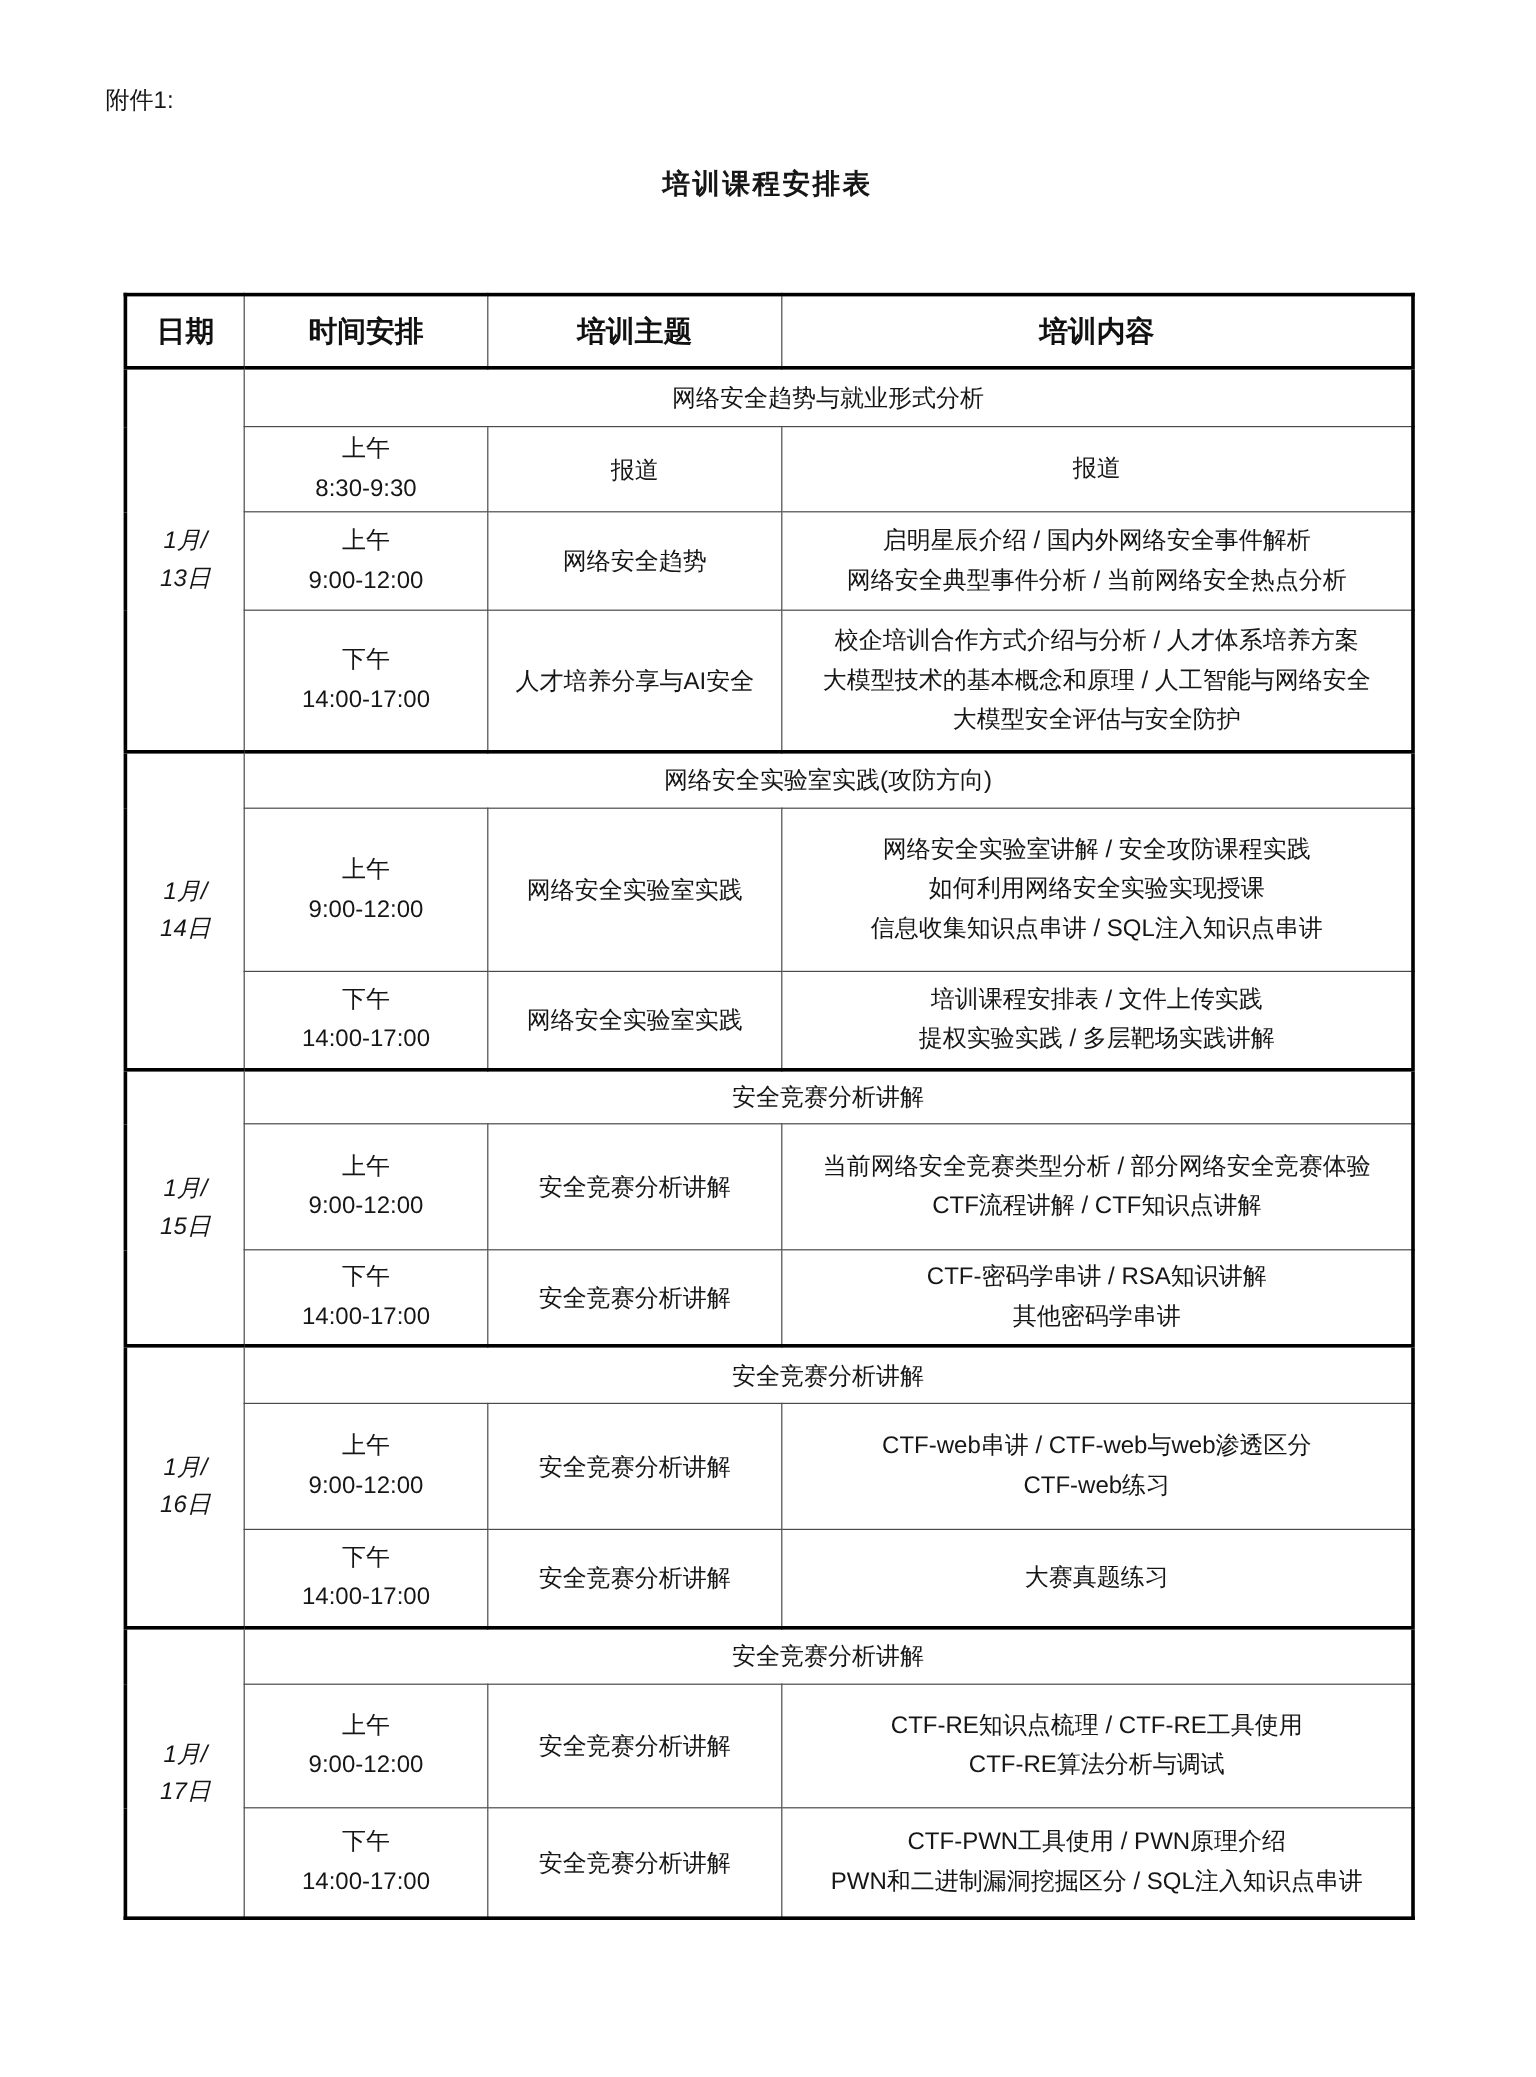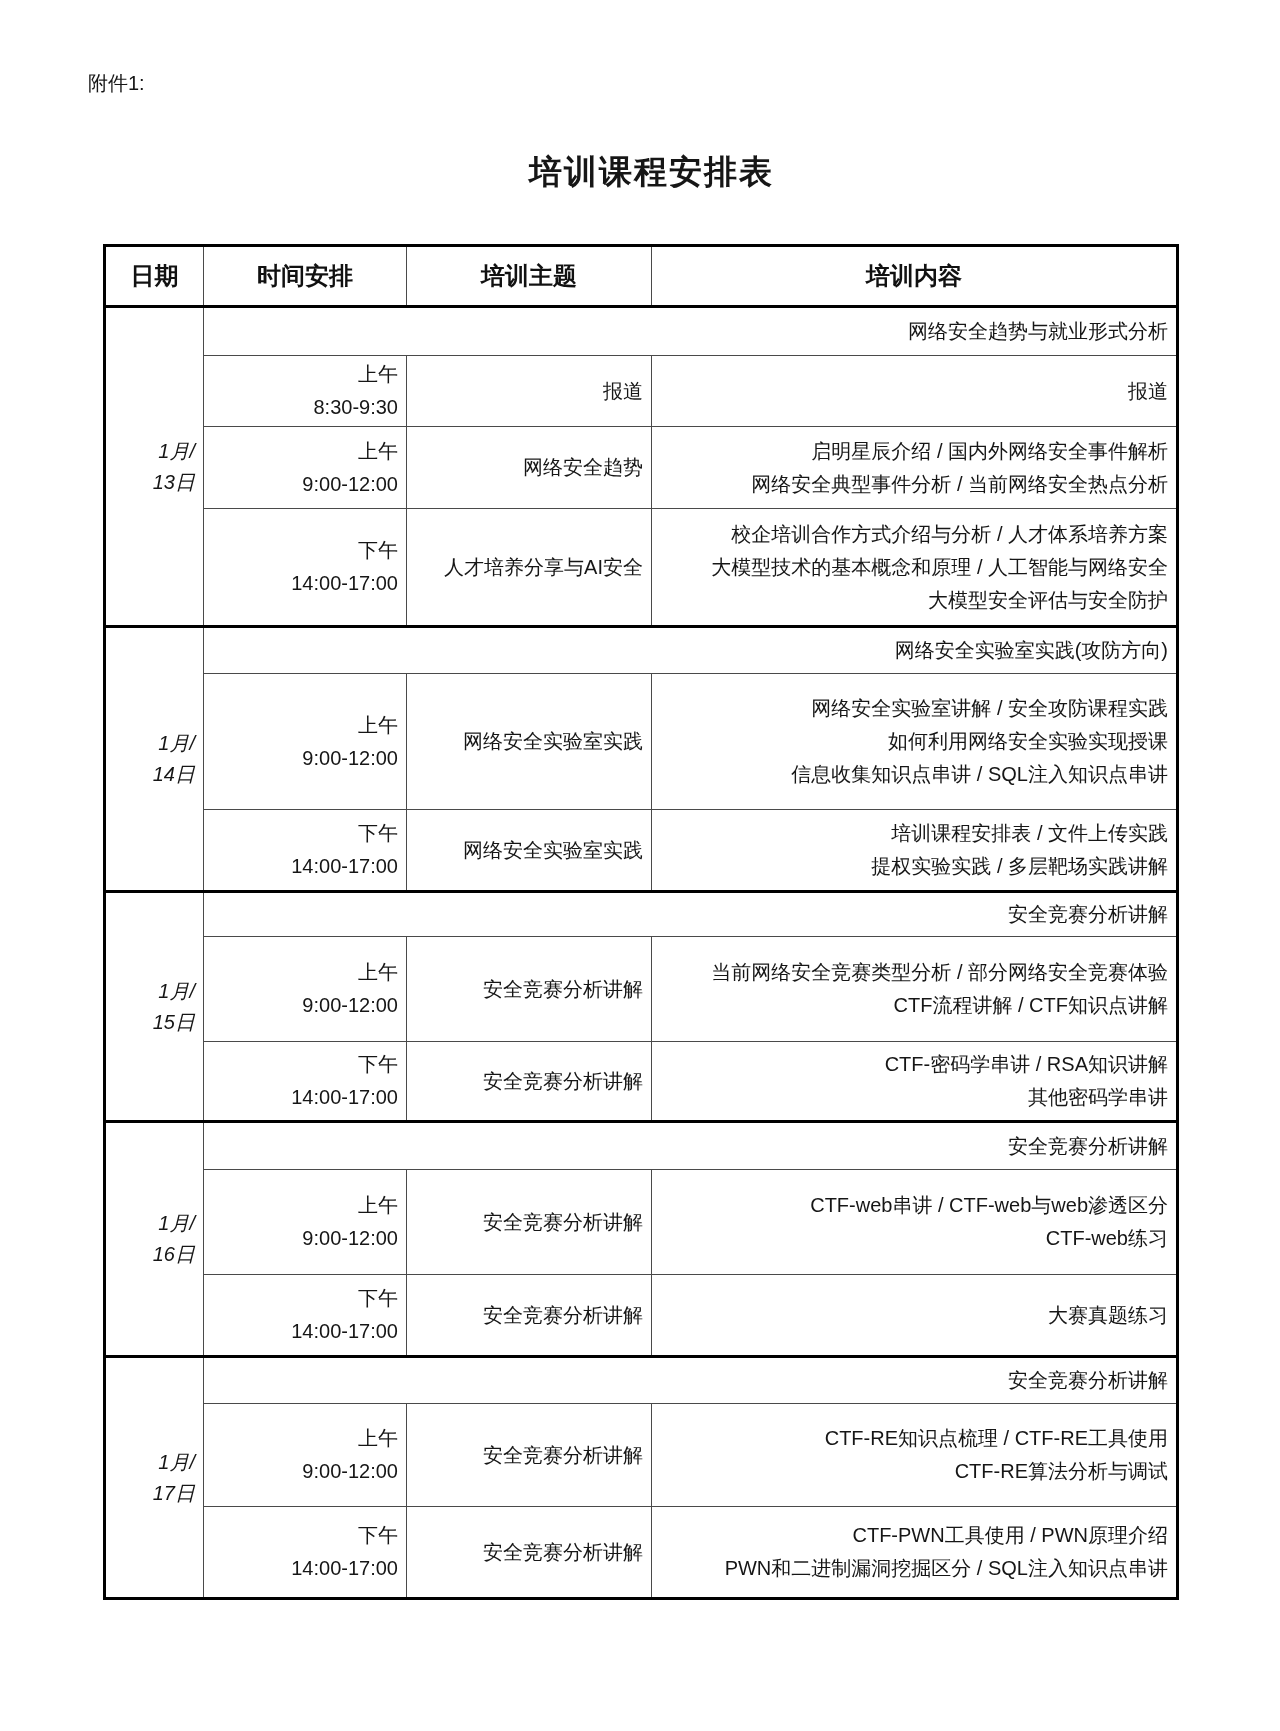--- a/index.html
+++ b/index.html
@@ -18,24 +18,24 @@
     position: absolute;
     left: 88px;
     top: 70px;
     font-size: 20px;
   }
   .page-title {
     position: absolute;
     left: 103px;
     top: 138px;
     width: 1073px;
-    margin: 12px;
+    margin: 0;
     text-align: center;
     font-family: Liberation Mono, monospace;
-    font-size: 33px;
+    font-size: 23px;
     font-weight: bold;
     letter-spacing: 2px;
   }
   table.schedule {
     position: absolute;
     left: 103px;
     top: 244px;
     width: 1073px;
     border-collapse: collapse;
     table-layout: fixed;
@@ -48,21 +48,20 @@
     padding: 2px 8px;
     overflow: hidden;
   }
   .schedule th {
     font-size: 24px;
     font-weight: bold;
     color: #111;
   }
   .schedule td {
     font-size: 20px;
-    text-align: right;
   }
   tr.day-top th, tr.day-top td {
     border-top: 3px solid #000;
   }
   .date-cell {
     white-space: pre-line;
     line-height: 31px;
     font-style: italic;
   }
   .time-cell {

